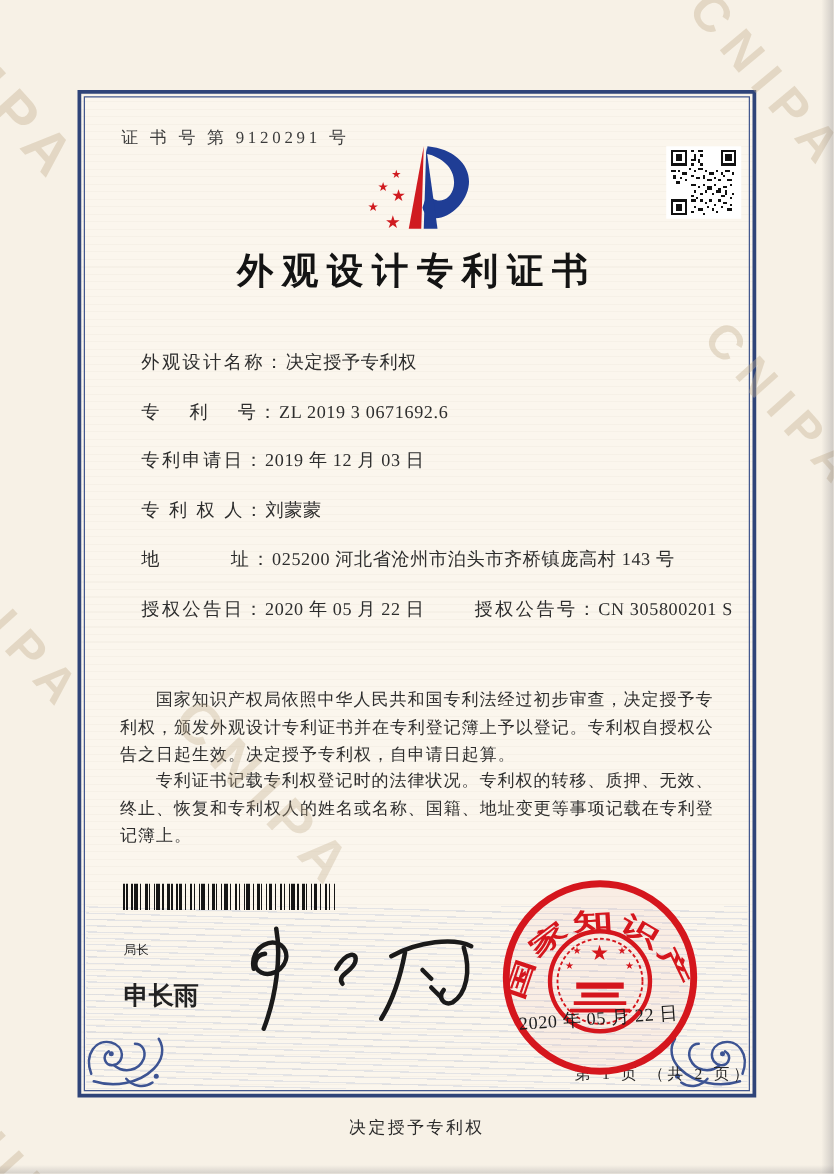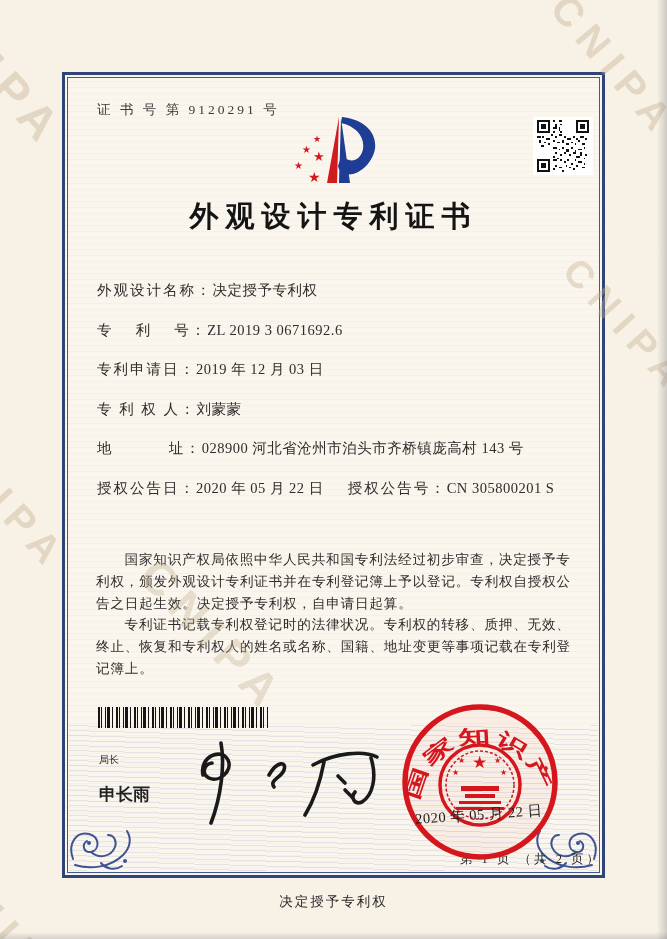--- a/index.html
+++ b/index.html
@@ -44,37 +44,37 @@
   .certno{position:absolute;left:32px;top:26px;font-size:13.5px;letter-spacing:3px;color:#3b3b3b;}
   .logo{position:absolute;left:228px;top:34px;width:90px;height:80px;}
   .qr{position:absolute;left:468px;top:42px;width:60px;height:58px;background:#fff;
       padding:3px;box-sizing:border-box;}
   .qr svg{width:100%;height:100%;display:block;}
   .title{position:absolute;left:0;right:0;top:122px;text-align:center;
     font-size:29px;font-weight:bold;letter-spacing:7px;color:#141414;}
   
   .rows{position:absolute;left:32px;top:196px;right:24px;}
   .row{height:39.5px;line-height:39.5px;font-size:14.5px;white-space:pre;color:#2d2d2d;}
-  .row .lbl{letter-spacing:2px;}
+  .row .lbl{letter-spacing:2px;margin-left:16px;}
   .row .val{letter-spacing:.5px;}
   .grant{margin-left:24px;}
   
   .paras{position:absolute;left:31px;top:474px;width:488px;}
   .paras p{margin:0;text-indent:2.1em;font-size:13.6px;line-height:21.8px;
     letter-spacing:.8px;color:#2e2e2e;font-style:oblique 6deg;}
   
   .barcode{position:absolute;left:33px;top:632px;width:170px;height:21px;
     background:
      repeating-linear-gradient(90deg,#151515 0 2px,rgba(0,0,0,0) 2px 3px,#151515 3px 4px,
        rgba(0,0,0,0) 4px 7px,#151515 7px 8px,rgba(0,0,0,0) 8px 9px,#151515 9px 12px,
        rgba(0,0,0,0) 12px 14px,#151515 14px 15px,rgba(0,0,0,0) 15px 18px);}
   
   .director-title{position:absolute;left:34px;top:678px;font-size:10px;font-weight:normal;
     font-family:"Liberation Sans","DejaVu Sans",sans-serif;color:#222;}
-  .director-name{position:absolute;left:34px;top:708px;font-size:17px;font-weight:bold;
+  .director-name{position:absolute;left:34px;top:708px;font-size:20px;font-weight:bold;
     font-family:"Liberation Sans","DejaVu Sans",sans-serif;color:#222;}
   .sig{position:absolute;left:100px;top:660px;width:240px;height:95px;}
   
   .seal{position:absolute;left:334px;top:626px;width:162px;height:162px;z-index:4;}
   .seal svg{width:100%;height:100%;}
   .seal-date{position:absolute;left:16px;top:104px;width:140px;font-size:14.5px;
     color:#1c1c1c;letter-spacing:.5px;transform:rotate(-4deg);white-space:pre;}
   
   .pagenum{position:absolute;left:0;right:0;top:776px;text-align:right;
     font-size:12.5px;letter-spacing:3px;color:#262626;}
@@ -140,21 +140,21 @@
     </svg>
   </div>
 
   <div class="title">外观设计专利证书</div>
 
   <div class="rows">
     <div class="row"><span class="lbl">外观设计名称：</span><span class="val">决定授予专利权</span></div>
     <div class="row"><span class="lbl">专　 利　 号：</span><span class="val">ZL 2019 3 0671692.6</span></div>
     <div class="row"><span class="lbl">专利申请日：</span><span class="val">2019 年 12 月 03 日</span></div>
     <div class="row"><span class="lbl">专 利 权 人：</span><span class="val">刘蒙蒙</span></div>
-    <div class="row"><span class="lbl">地　　　 址：</span><span class="val">028900 河北省沧州市泊头市齐桥镇庞高村 143 号</span></div>
+    <div class="row"><span class="lbl">地　　　 址：</span><span class="val">025200 河北省沧州市泊头市齐桥镇庞高村 143 号</span></div>
     <div class="row"><span class="lbl">授权公告日：</span><span class="val">2020 年 05 月 22 日</span><span class="grant"><span class="lbl">授权公告号：</span><span class="val">CN 305800201 S</span></span></div>
   </div>
 
   <div class="paras">
     <p>国家知识产权局依照中华人民共和国专利法经过初步审查，决定授予专利权，颁发外观设计专利证书并在专利登记簿上予以登记。专利权自授权公告之日起生效。决定授予专利权，自申请日起算。</p>
     <p>专利证书记载专利权登记时的法律状况。专利权的转移、质押、无效、终止、恢复和专利权人的姓名或名称、国籍、地址变更等事项记载在专利登记簿上。</p>
   </div>
 
   <div class="barcode"></div>
 

